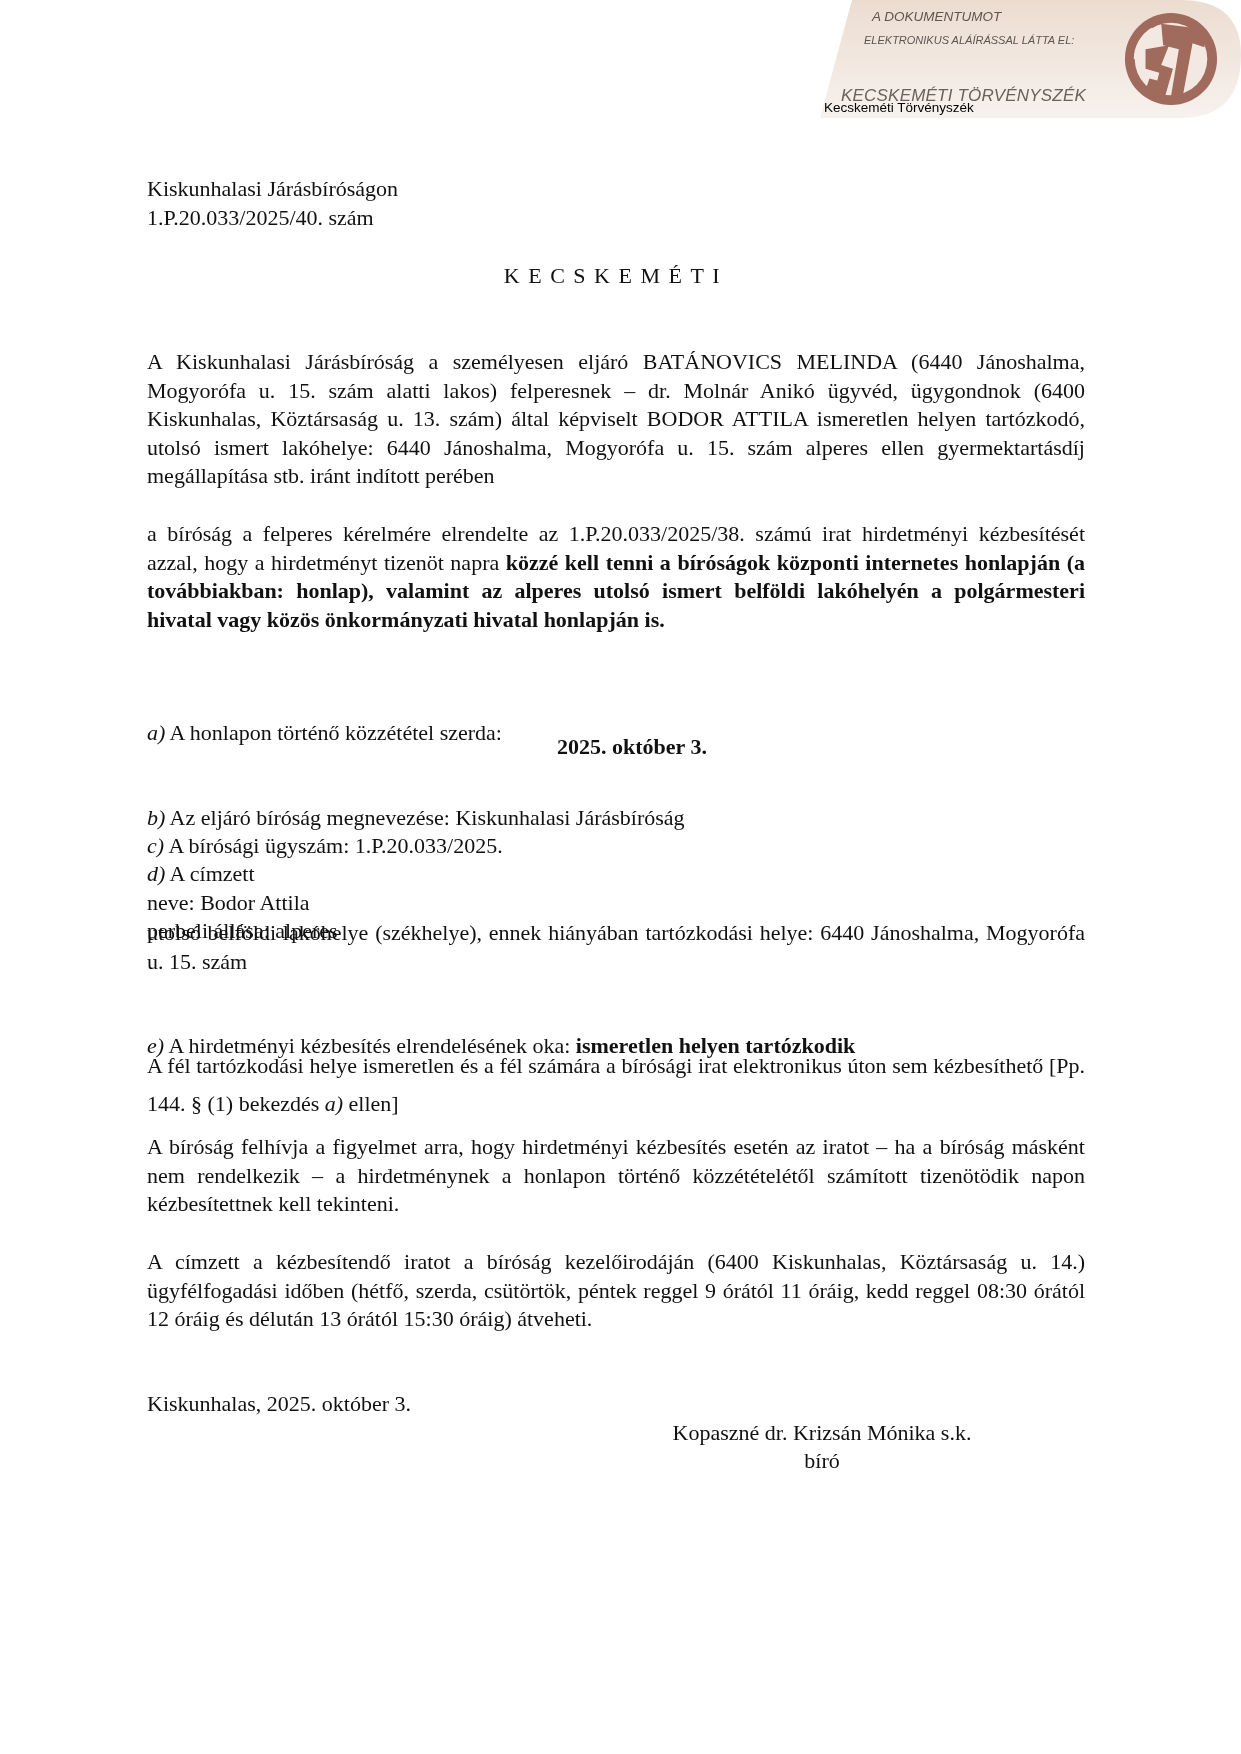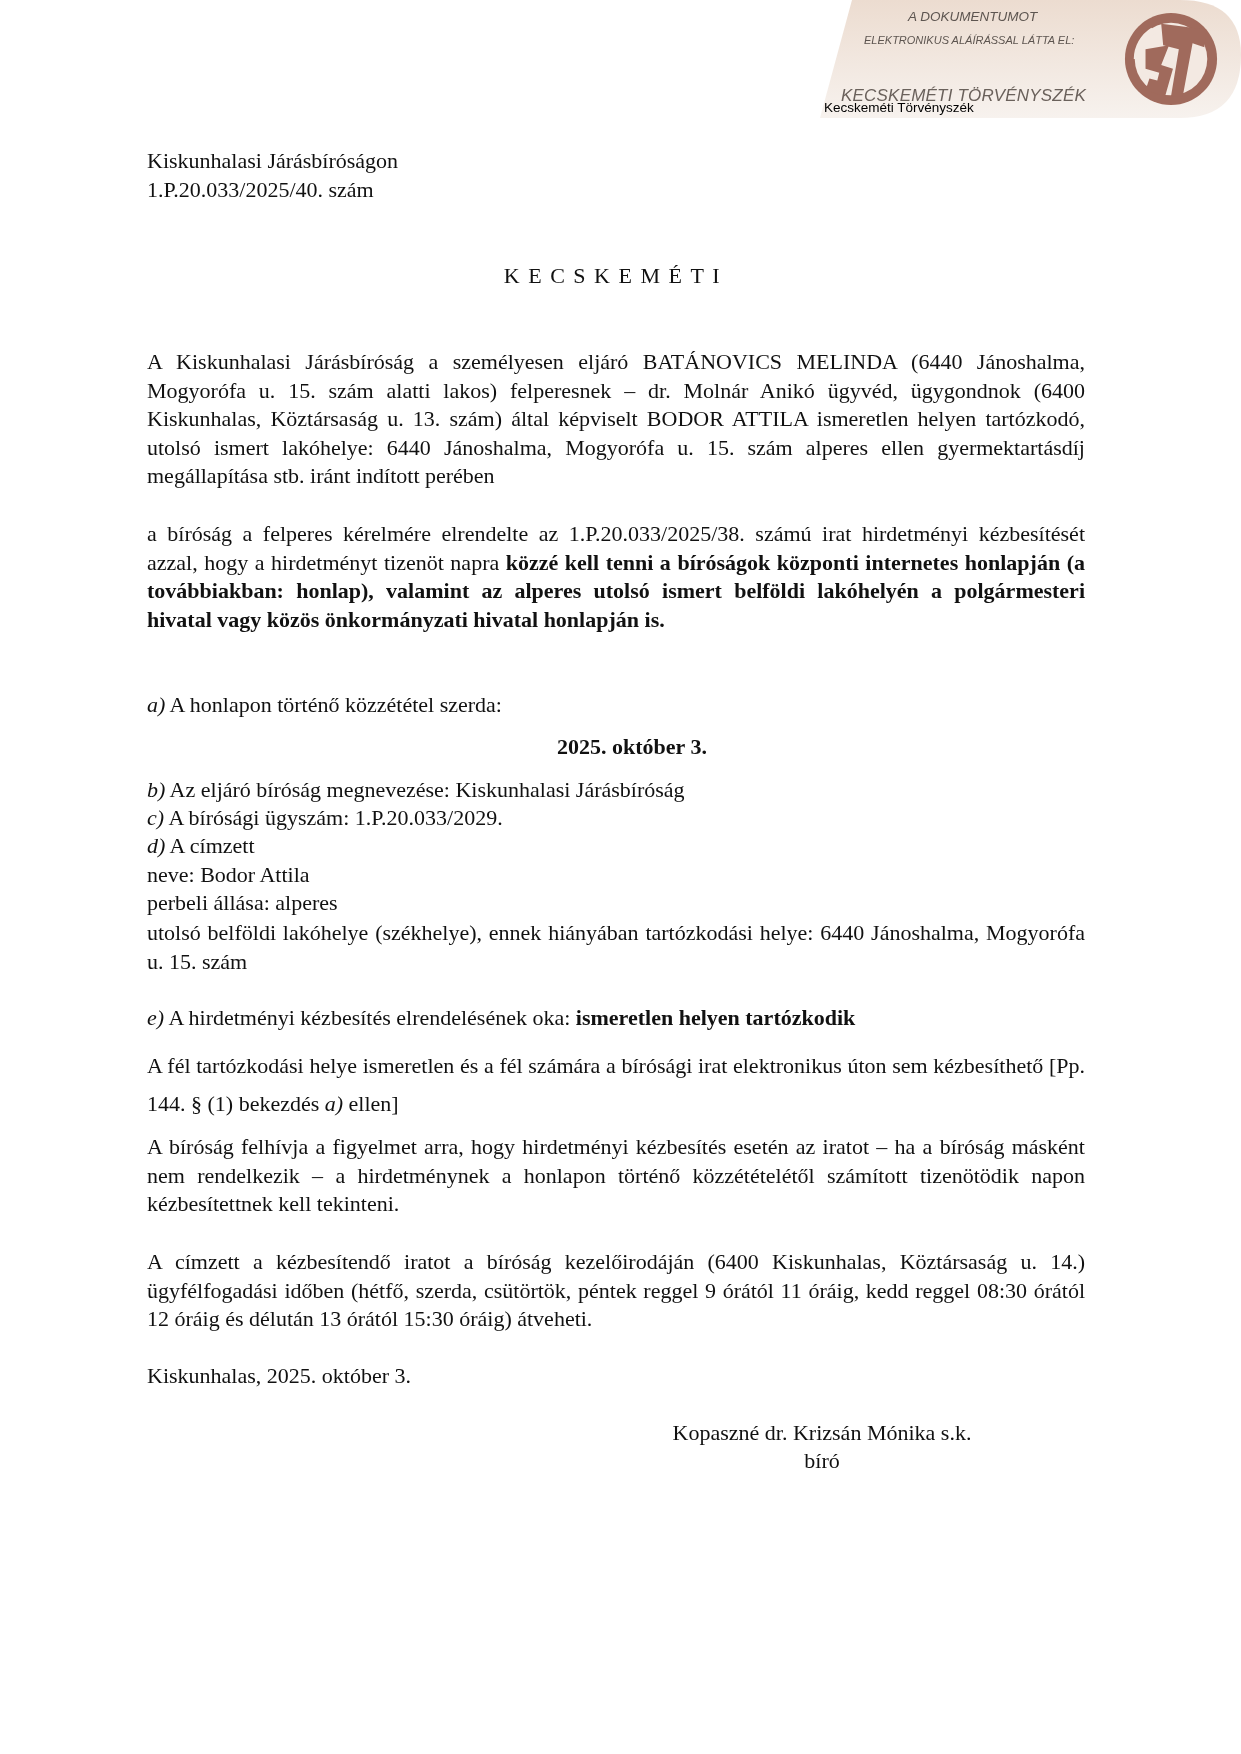--- a/index.html
+++ b/index.html
@@ -30,21 +30,21 @@
       width: 421px;
       height: 120px;
     }
     .stamp-line {
       position: absolute;
       font-family: "Liberation Sans", "DejaVu Sans", sans-serif;
       font-style: italic;
       color: #5d5550;
       white-space: nowrap;
     }
-    .stamp-line1 { left: 52px; top: 9px; font-size: 13.5px; margin-left: 36px; }
+    .stamp-line1 { left: 52px; top: 9px; font-size: 13.5px; }
     .stamp-line2 { left: 44px; top: 34px; font-size: 11px; }
     .stamp-court {
       position: absolute;
       left: 21px; top: 86px;
       font-family: "Liberation Sans", "DejaVu Sans", sans-serif;
       font-style: italic;
       font-size: 17px;
       color: #6a615b;
       white-space: nowrap;
       letter-spacing: 0.2px;
@@ -66,21 +66,21 @@
     }
     
     .doc {
       position: absolute;
       left: 147px;
       top: 0;
       width: 938px;
       font-size: 22px;
       line-height: 26px;
     }
-    .line { position: absolute; left: 0; white-space: nowrap; }
+    .line { position: absolute; left: 0; white-space: nowrap; margin-top: 28px; }
     .justify {
       position: absolute;
       left: 0;
       width: 938px;
       text-align: justify;
       text-align-last: left;
     }
     .title {
       position: absolute;
       left: 0; width: 938px;
@@ -144,21 +144,21 @@
   <div class="line" style="top:692px">
     <i>a)</i><span> A honlapon történő közzététel szerda:</span>
   </div>
 
   <div class="center" style="top:734px; font-weight:bold;">2025. október 3.</div>
 
   <div class="line" style="top:777px">
     <i>b)</i><span> Az eljáró bíróság megnevezése: Kiskunhalasi Járásbíróság</span>
   </div>
   <div class="line" style="top:805px">
-    <i>c)</i><span> A bírósági ügyszám: 1.P.20.033/2029.</span>
+    <i>c)</i><span> A bírósági ügyszám: 1.P.20.033/2025.</span>
   </div>
   <div class="line" style="top:833px">
     <i>d)</i><span> A címzett</span>
   </div>
   <div class="line" style="top:862px">neve: Bodor Attila</div>
   <div class="line" style="top:890px">perbeli állása: alperes</div>
   <div class="justify" style="top:919px; line-height:28.6px;">utolsó belföldi lakóhelye (székhelye), ennek hiányában tartózkodási helye: 6440 Jánoshalma, Mogyorófa u. 15. szám</div>
 
   <div class="line" style="top:1005px">
     <i>e)</i><span> A hirdetményi kézbesítés elrendelésének oka: </span><b>ismeretlen helyen tartózkodik</b>

